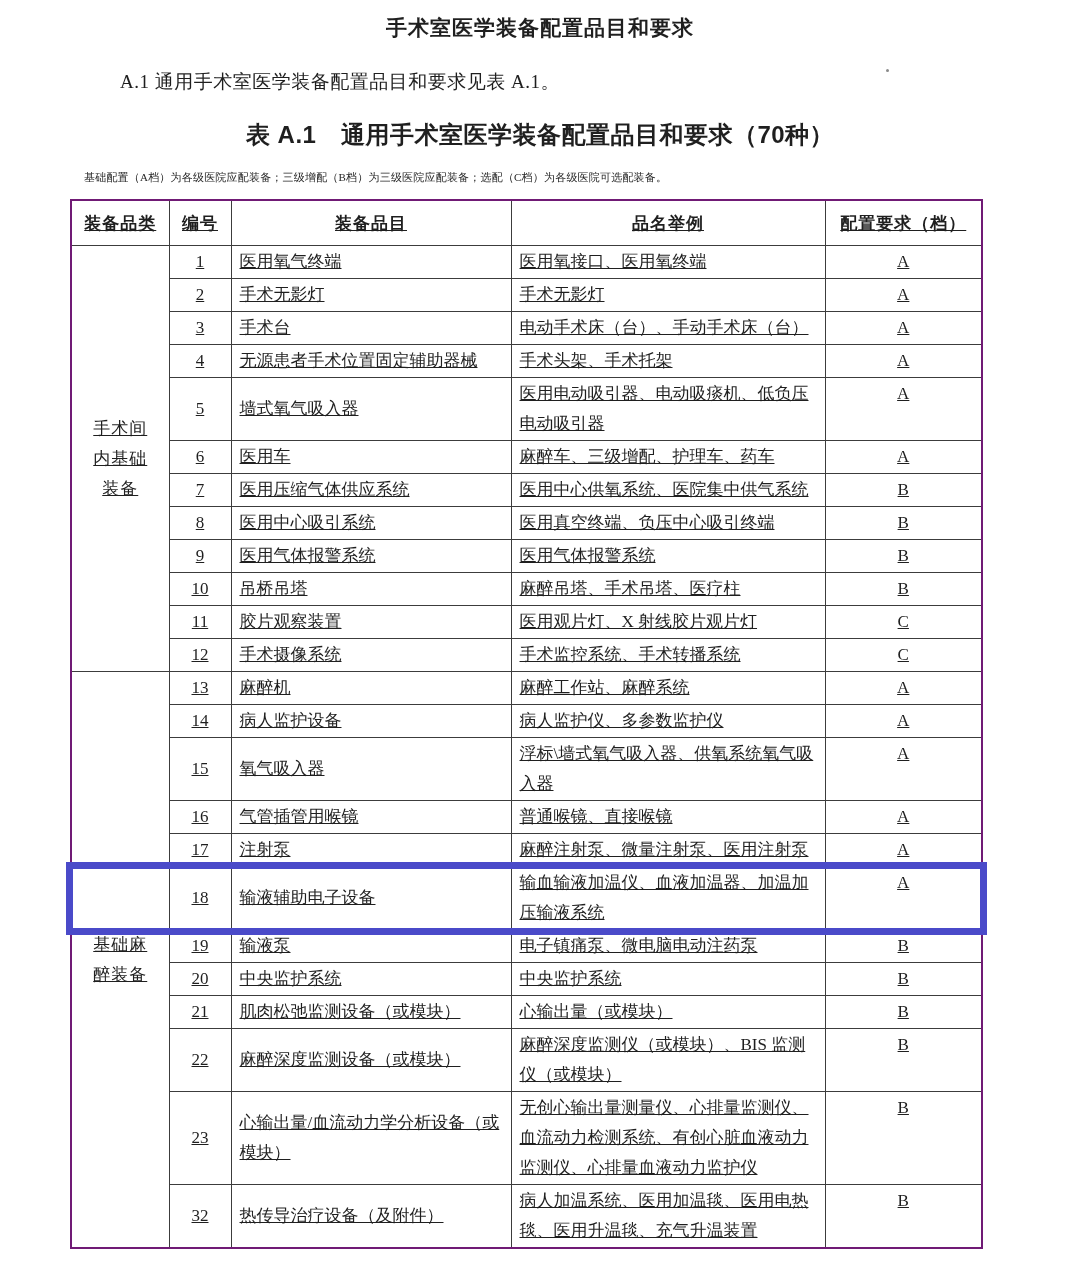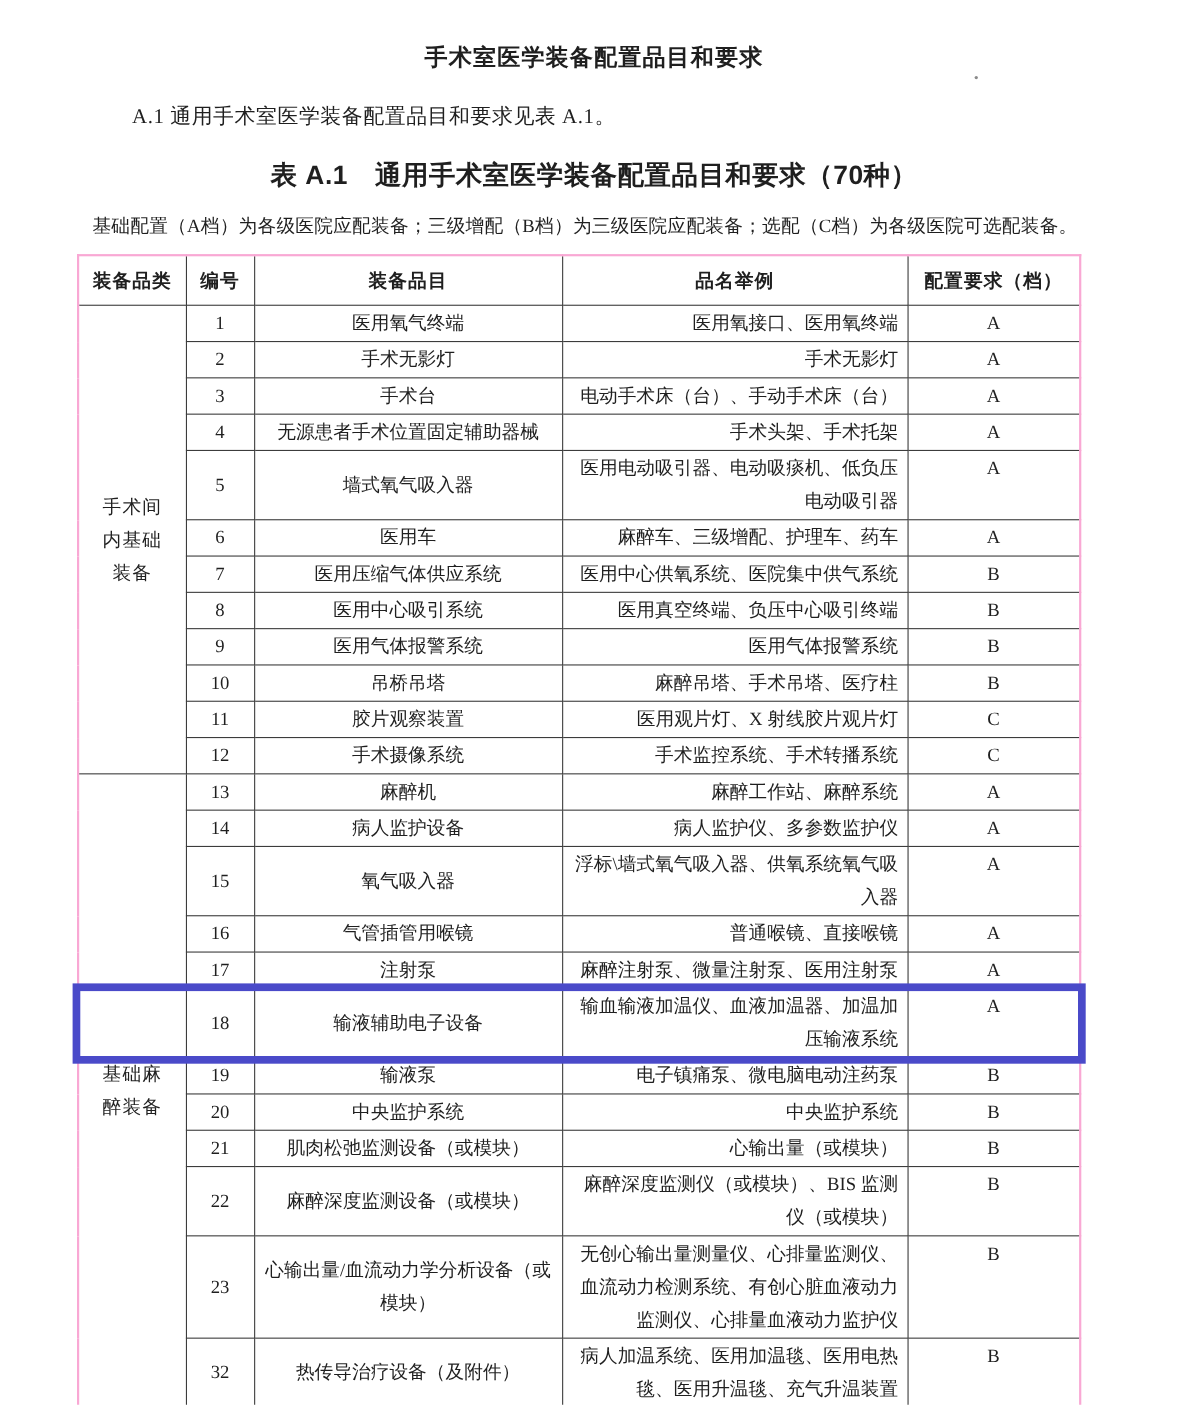--- a/index.html
+++ b/index.html
@@ -7,55 +7,55 @@
     width:1080px; height:1277px; background:#ffffff;
     font-family:"Liberation Serif","DejaVu Serif",serif;
     color:#1f1f1f;
     position:relative;
     overflow:hidden;
   }
   .doc-title {
     text-align:center; font-size:21px; font-weight:bold;
     padding-top:14px; letter-spacing:1px;
     font-family:"Liberation Sans","DejaVu Sans",sans-serif;
-    margin-top:24px;
   }
   .intro {
     font-size:19px; margin:27px 0 0 120px; letter-spacing:0.5px;
   }
   .table-caption {
     text-align:center; font-size:24px; font-weight:bold;
     margin-top:24px; letter-spacing:0.5px;
     font-family:"Liberation Sans","DejaVu Sans",sans-serif;
   }
   .note {
-    font-size:17px; margin:19px 16px 0 84px; letter-spacing:0.2px;
+    font-size:11px; margin:19px 16px 0 84px; letter-spacing:0.2px;
   }
   table.equip {
     border-collapse:collapse; table-layout:fixed;
     margin:14px 0 0 70px; width:911px;
-    border:2px solid #f9a8d4;
+    border:2px solid #701a75;
+    text-decoration:underline;
   }
   .equip th, .equip td {
     border:1.5px solid #3c3c3c;
     font-size:17px;
   }
   .equip th {
     font-weight:bold; height:44px; text-align:center;
     padding:0 2px; letter-spacing:1px;
   }
   .equip td {
     line-height:30px; padding:1px 8px;
     vertical-align:middle;
     word-break:break-all;
   }
   td.col-cat  { text-align:center; padding:16px 13px; letter-spacing:1px; }
   td.col-no   { text-align:center; font-family:"Liberation Serif","DejaVu Serif",serif; }
-  td.col-item { text-align:center; }
-  td.col-ex   { text-align:right; }
+  td.col-item { text-align:left; }
+  td.col-ex   { text-align:left; }
   td.col-grade{ text-align:center; vertical-align:top; }
   tr.highlight { outline:7px solid #4a4ac9; outline-offset:-2px; }
   .stray-dot {
     position:absolute; left:886px; top:69px;
     width:3px; height:3px; background:#8a8a8a; border-radius:50%;
   }
 </style>
 </head>
 <body>
 

